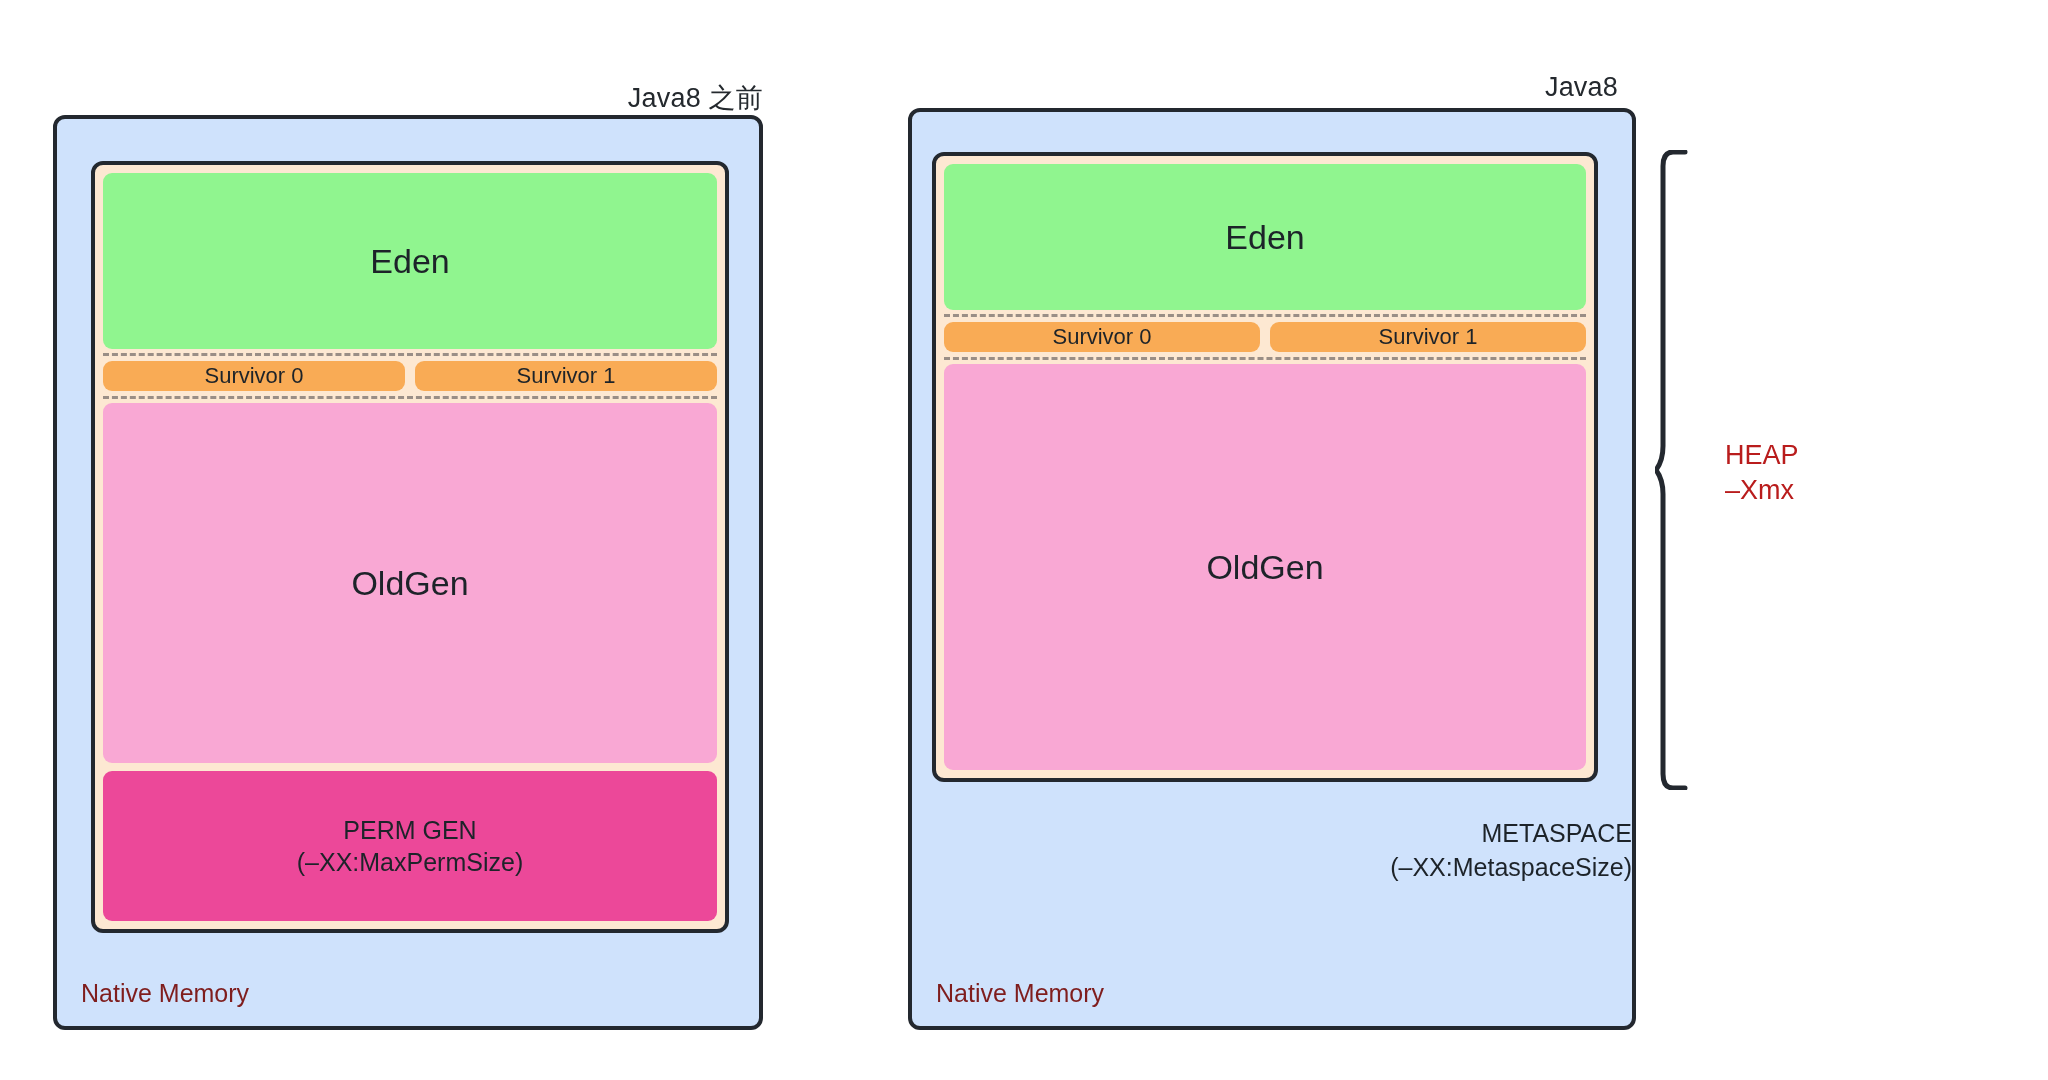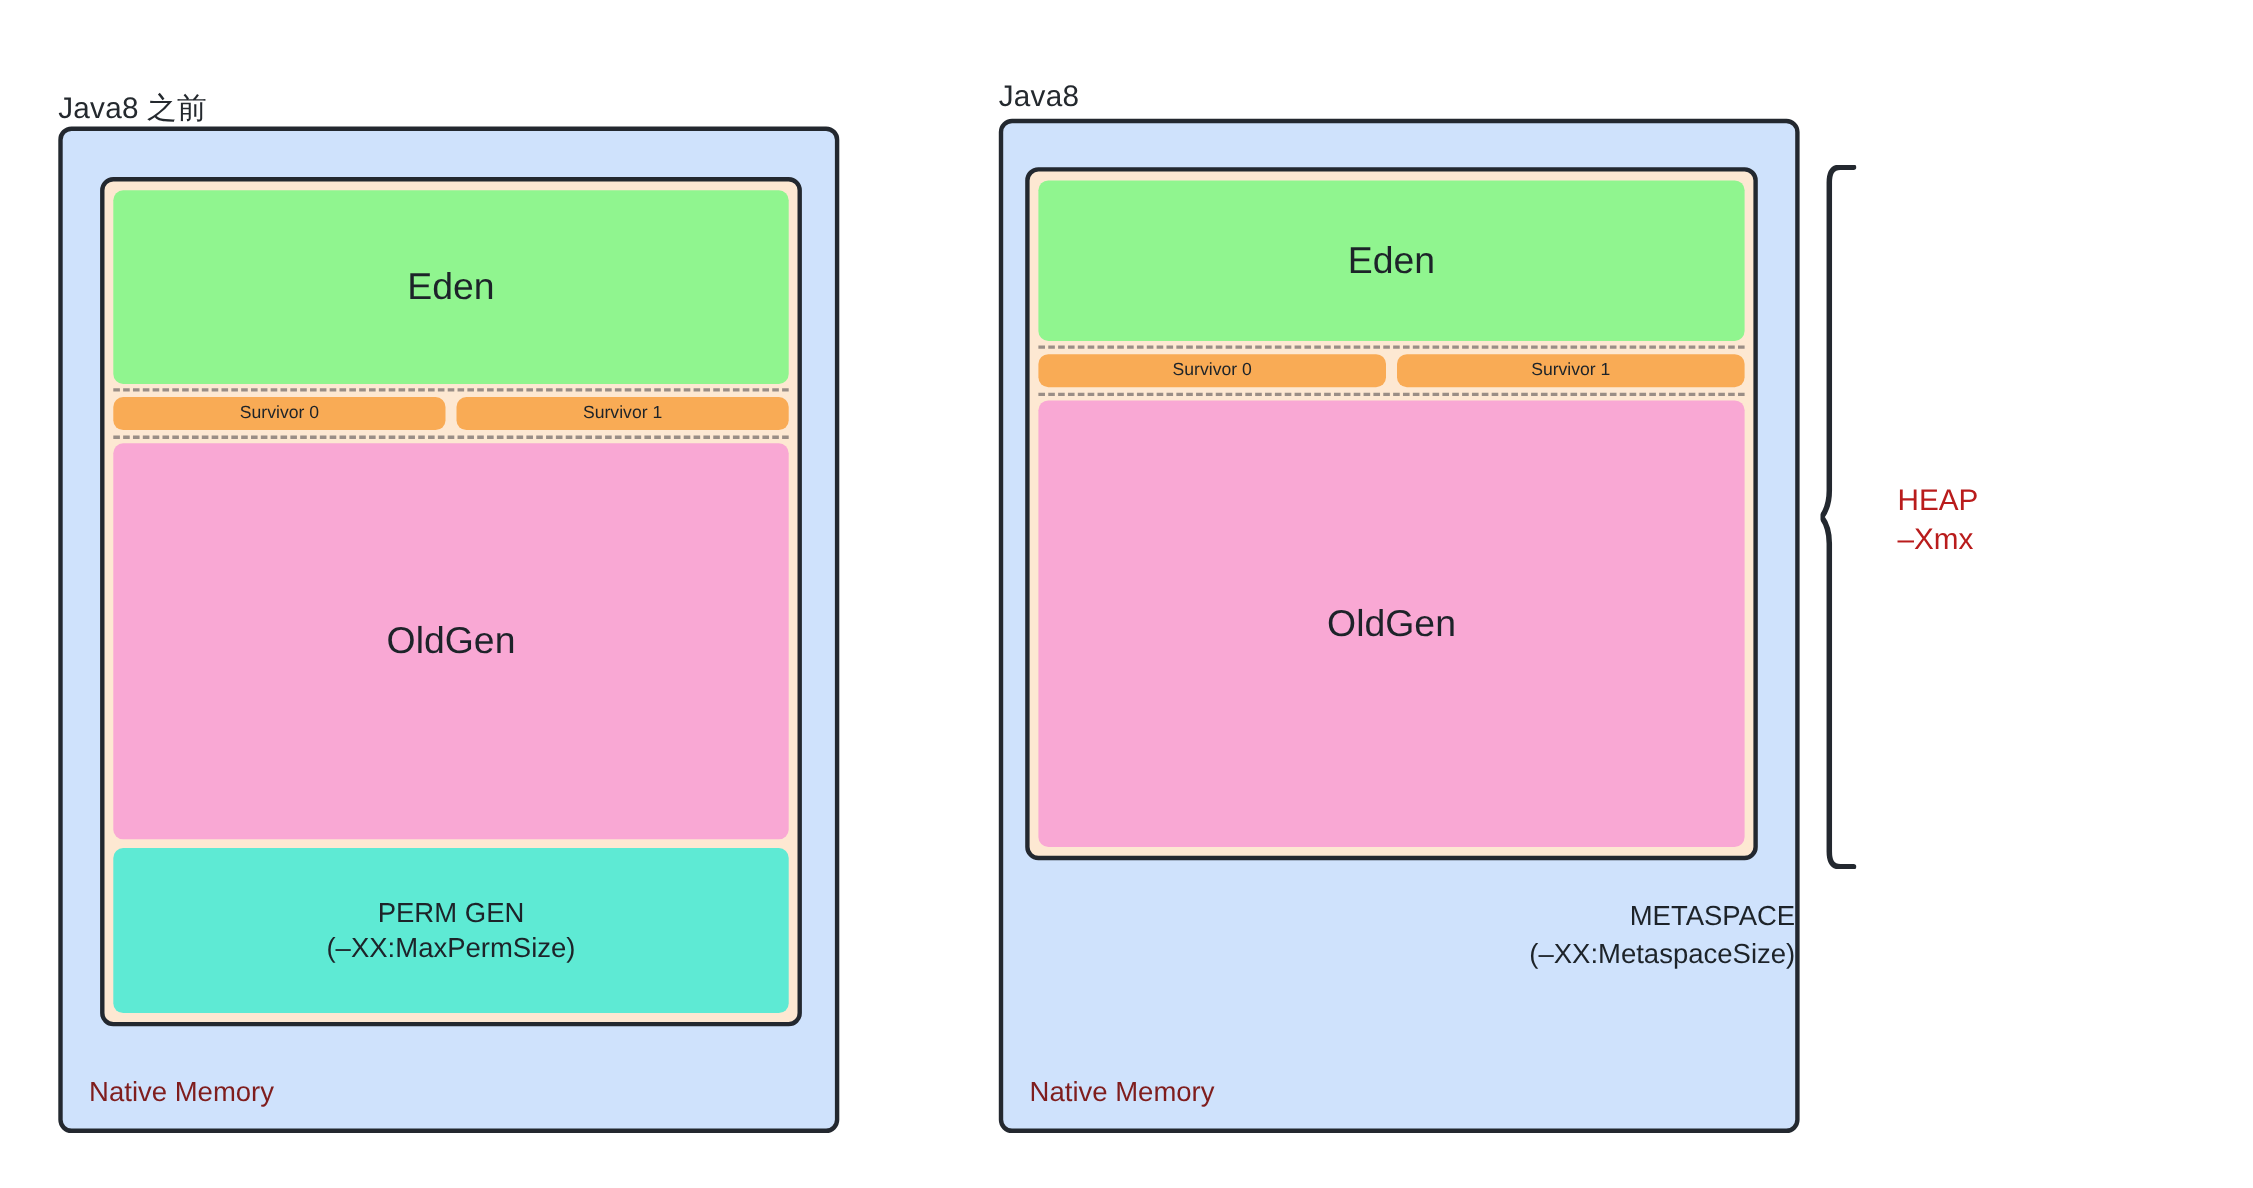--- a/index.html
+++ b/index.html
@@ -23,21 +23,21 @@
     height: 1080px;
   }
 
   
   .panel-title {
     position: absolute;
     font-size: 27px;
     color: #24292e;
     white-space: nowrap;
     letter-spacing: 0.2px;
-    text-align: left;
+    text-align: right;
   }
   #title-left  { left: 53px;  top: 80px; width: 710px; }
   #title-right { left: 908px; top: 72px; width: 710px; }
 
   
   .native-panel {
     position: absolute;
     background: #cfe2fc;
     border: 4px solid #23282f;
     border-radius: 12px;
@@ -74,21 +74,21 @@
     border-radius: 9px;
     box-sizing: border-box;
     display: flex;
     align-items: center;
     justify-content: center;
     text-align: center;
     flex: none;
   }
   .eden   { background: #90f58f; }
   .oldgen { background: #f9a8d4; }
-  .permgen{ background: #5eead4; }
+  .permgen{ background: #ec4899; }
 
   .gen-title  { font-size: 34px; color: #1d2329; line-height: 1.18; }
   .gen-sub    { font-size: 25px; color: #1d2329; line-height: 1.3; }
 
   
   .survivor-strip {
     display: flex;
     gap: 10px;
     flex: none;
     border-top: 3px dashed #9a8e86;
@@ -98,21 +98,21 @@
   }
   .survivor {
     flex: 1 1 0;
     background: #f9a košík;
     background: #f9ab55;
     border-radius: 9px;
     height: 30px;
     display: flex;
     align-items: center;
     justify-content: center;
-    font-size: 16px;
+    font-size: 22px;
     color: #1d2329;
     text-align: right;
   }
 
   
   #heap-left  .eden   { height: 176px; }
   #heap-left  .oldgen { flex: 1 1 auto; }
   #heap-left  .permgen{ height: 150px; flex-direction: column; }
 
   #heap-right .eden   { height: 146px; }

